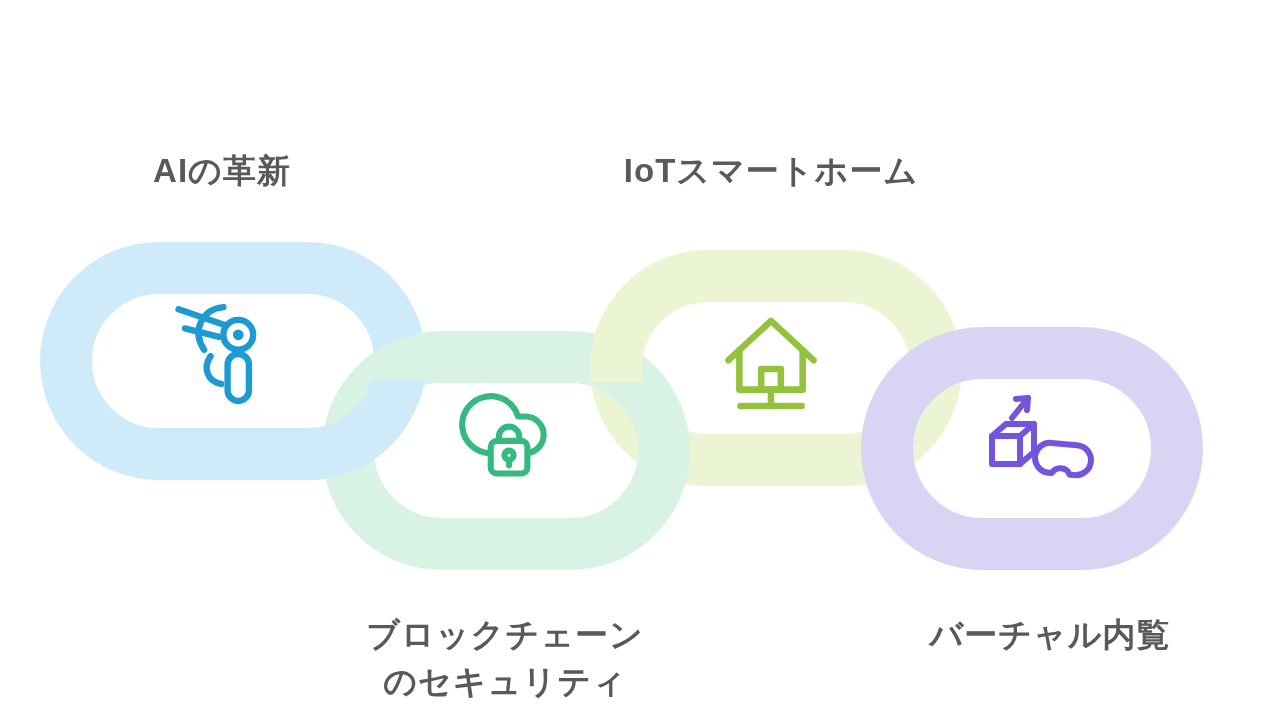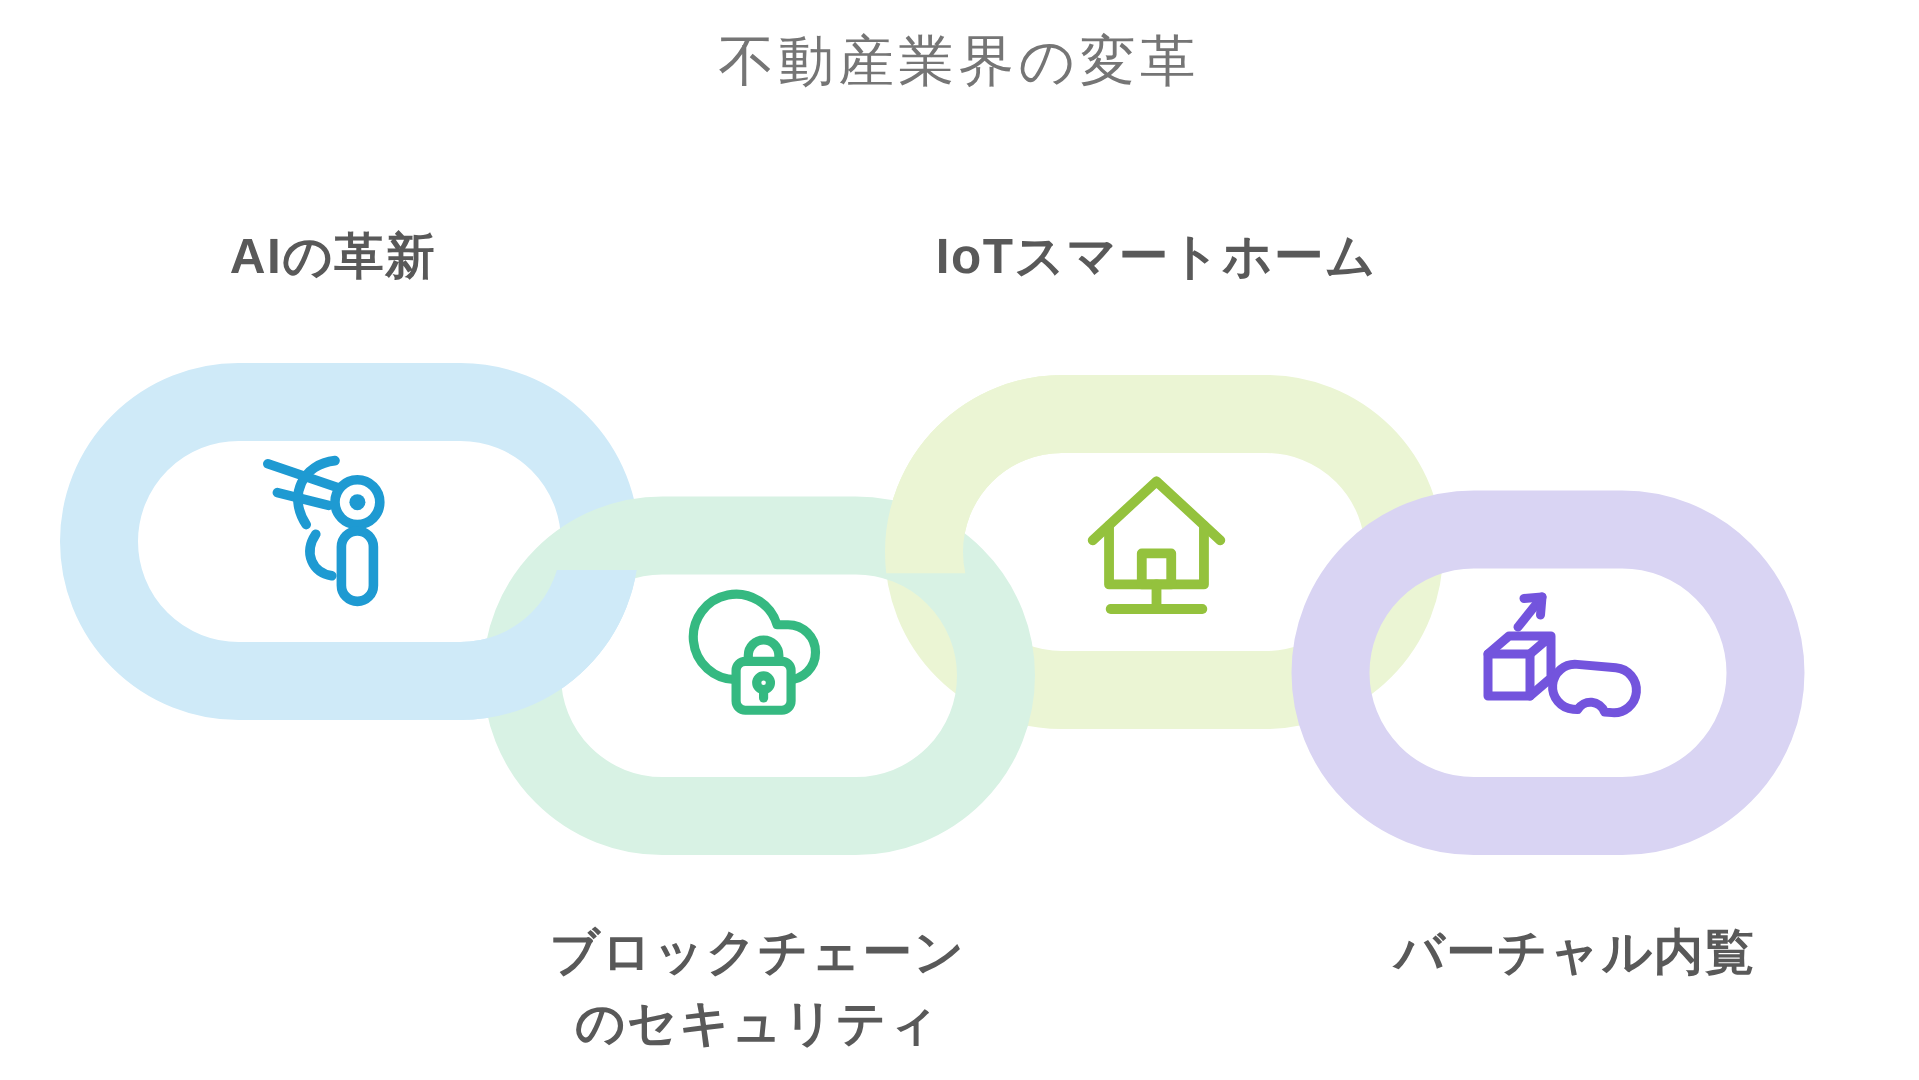--- a/index.html
+++ b/index.html
@@ -54,21 +54,20 @@
   #label-ai         { left:42px;  top:148px; width:360px; }
   #label-iot        { left:571px; top:148px; width:400px; }
   #label-blockchain { left:305px; top:612px; width:400px; }
   #label-vr         { left:850px; top:612px; width:400px; }
 </style>
 </head>
 <body>
 
 <div class="canvas" style="background: rgb(255, 255, 255);">
 
-  <div class="title" style="color: rgb(117, 117, 117);">不動産業界の変革</div>
 
   <div class="ring" id="ring-ai" style="border-color: rgb(207, 234, 248);"></div>
   <div class="ring" id="ring-iot" style="border-color: rgb(235, 245, 212);"></div>
   <div class="ring" id="ring-blockchain" style="border-color: rgb(216, 242, 228);"></div>
   <div class="ring ring-overlap" id="ring-ai-over" style="border-color: rgb(207, 234, 248);"></div>
   <div class="ring ring-overlap" id="ring-iot-over" style="border-color: rgb(235, 245, 212);"></div>
   <div class="ring" id="ring-vr" style="border-color: rgb(217, 212, 243);"></div>
 
   <div class="icon" id="icon-ai" style="color: rgb(30, 154, 210);">
     <svg viewBox="0 0 120 120" fill="none" stroke="currentColor" stroke-width="6" stroke-linecap="round" stroke-linejoin="round">

